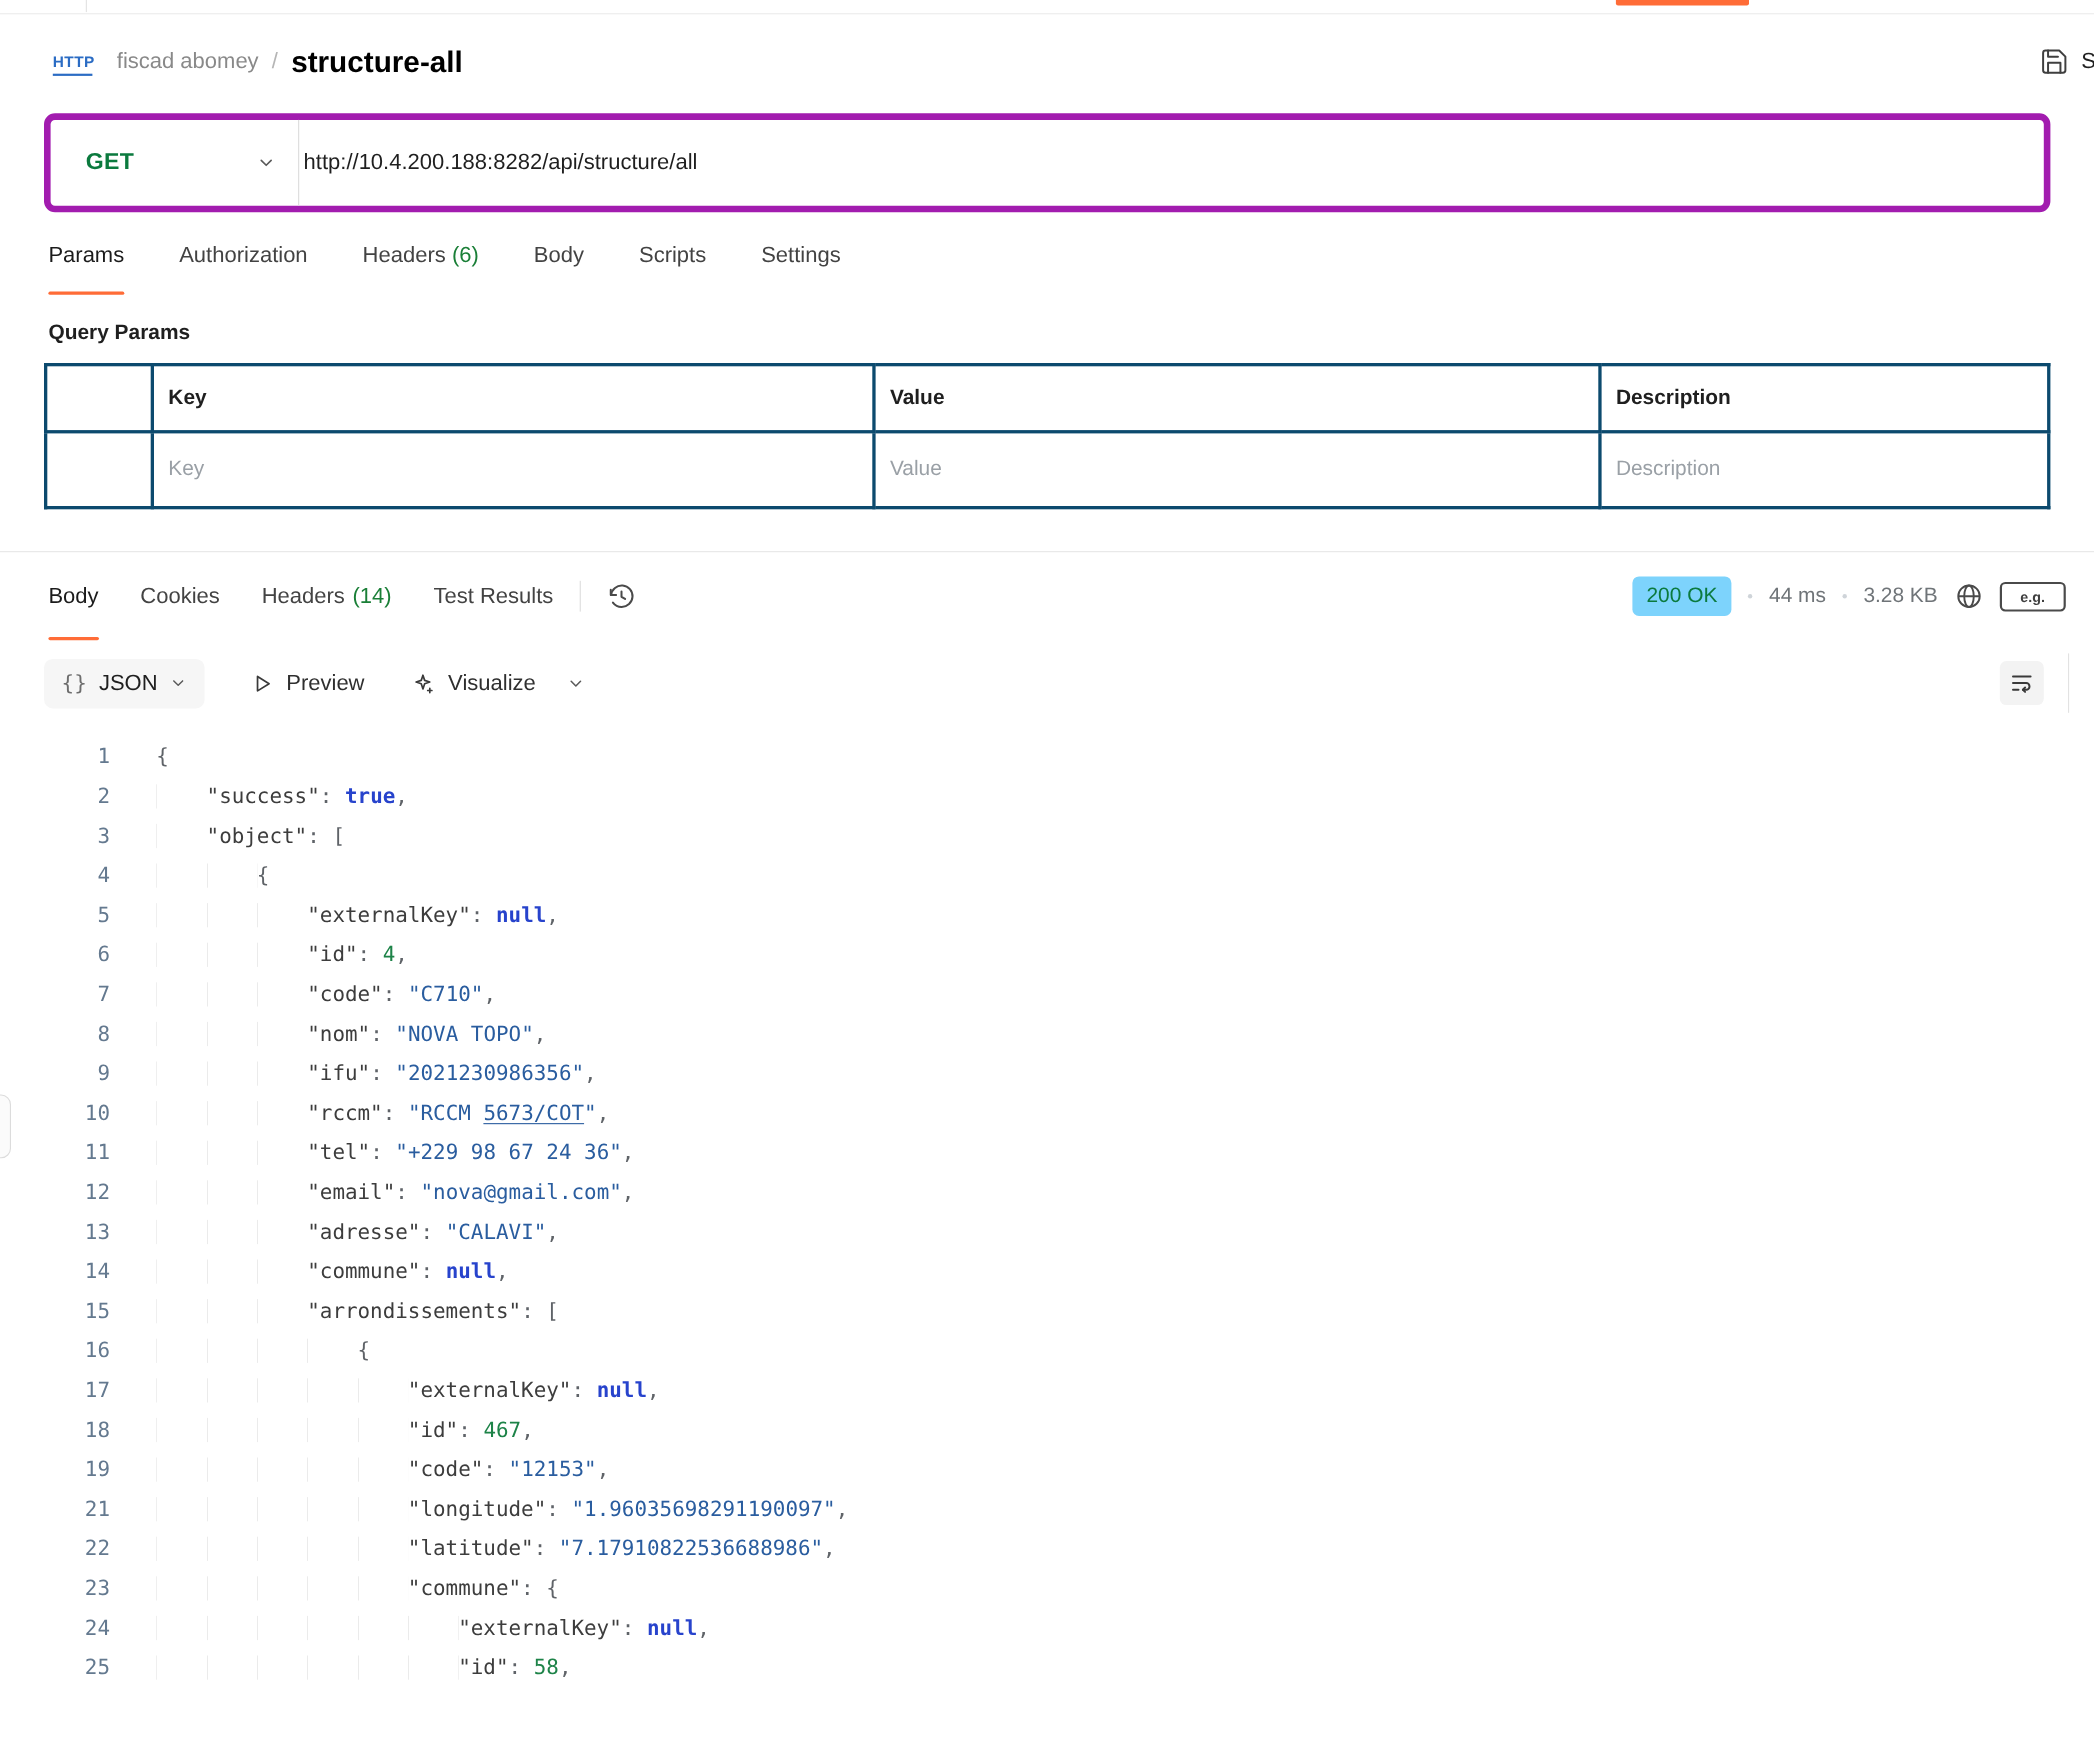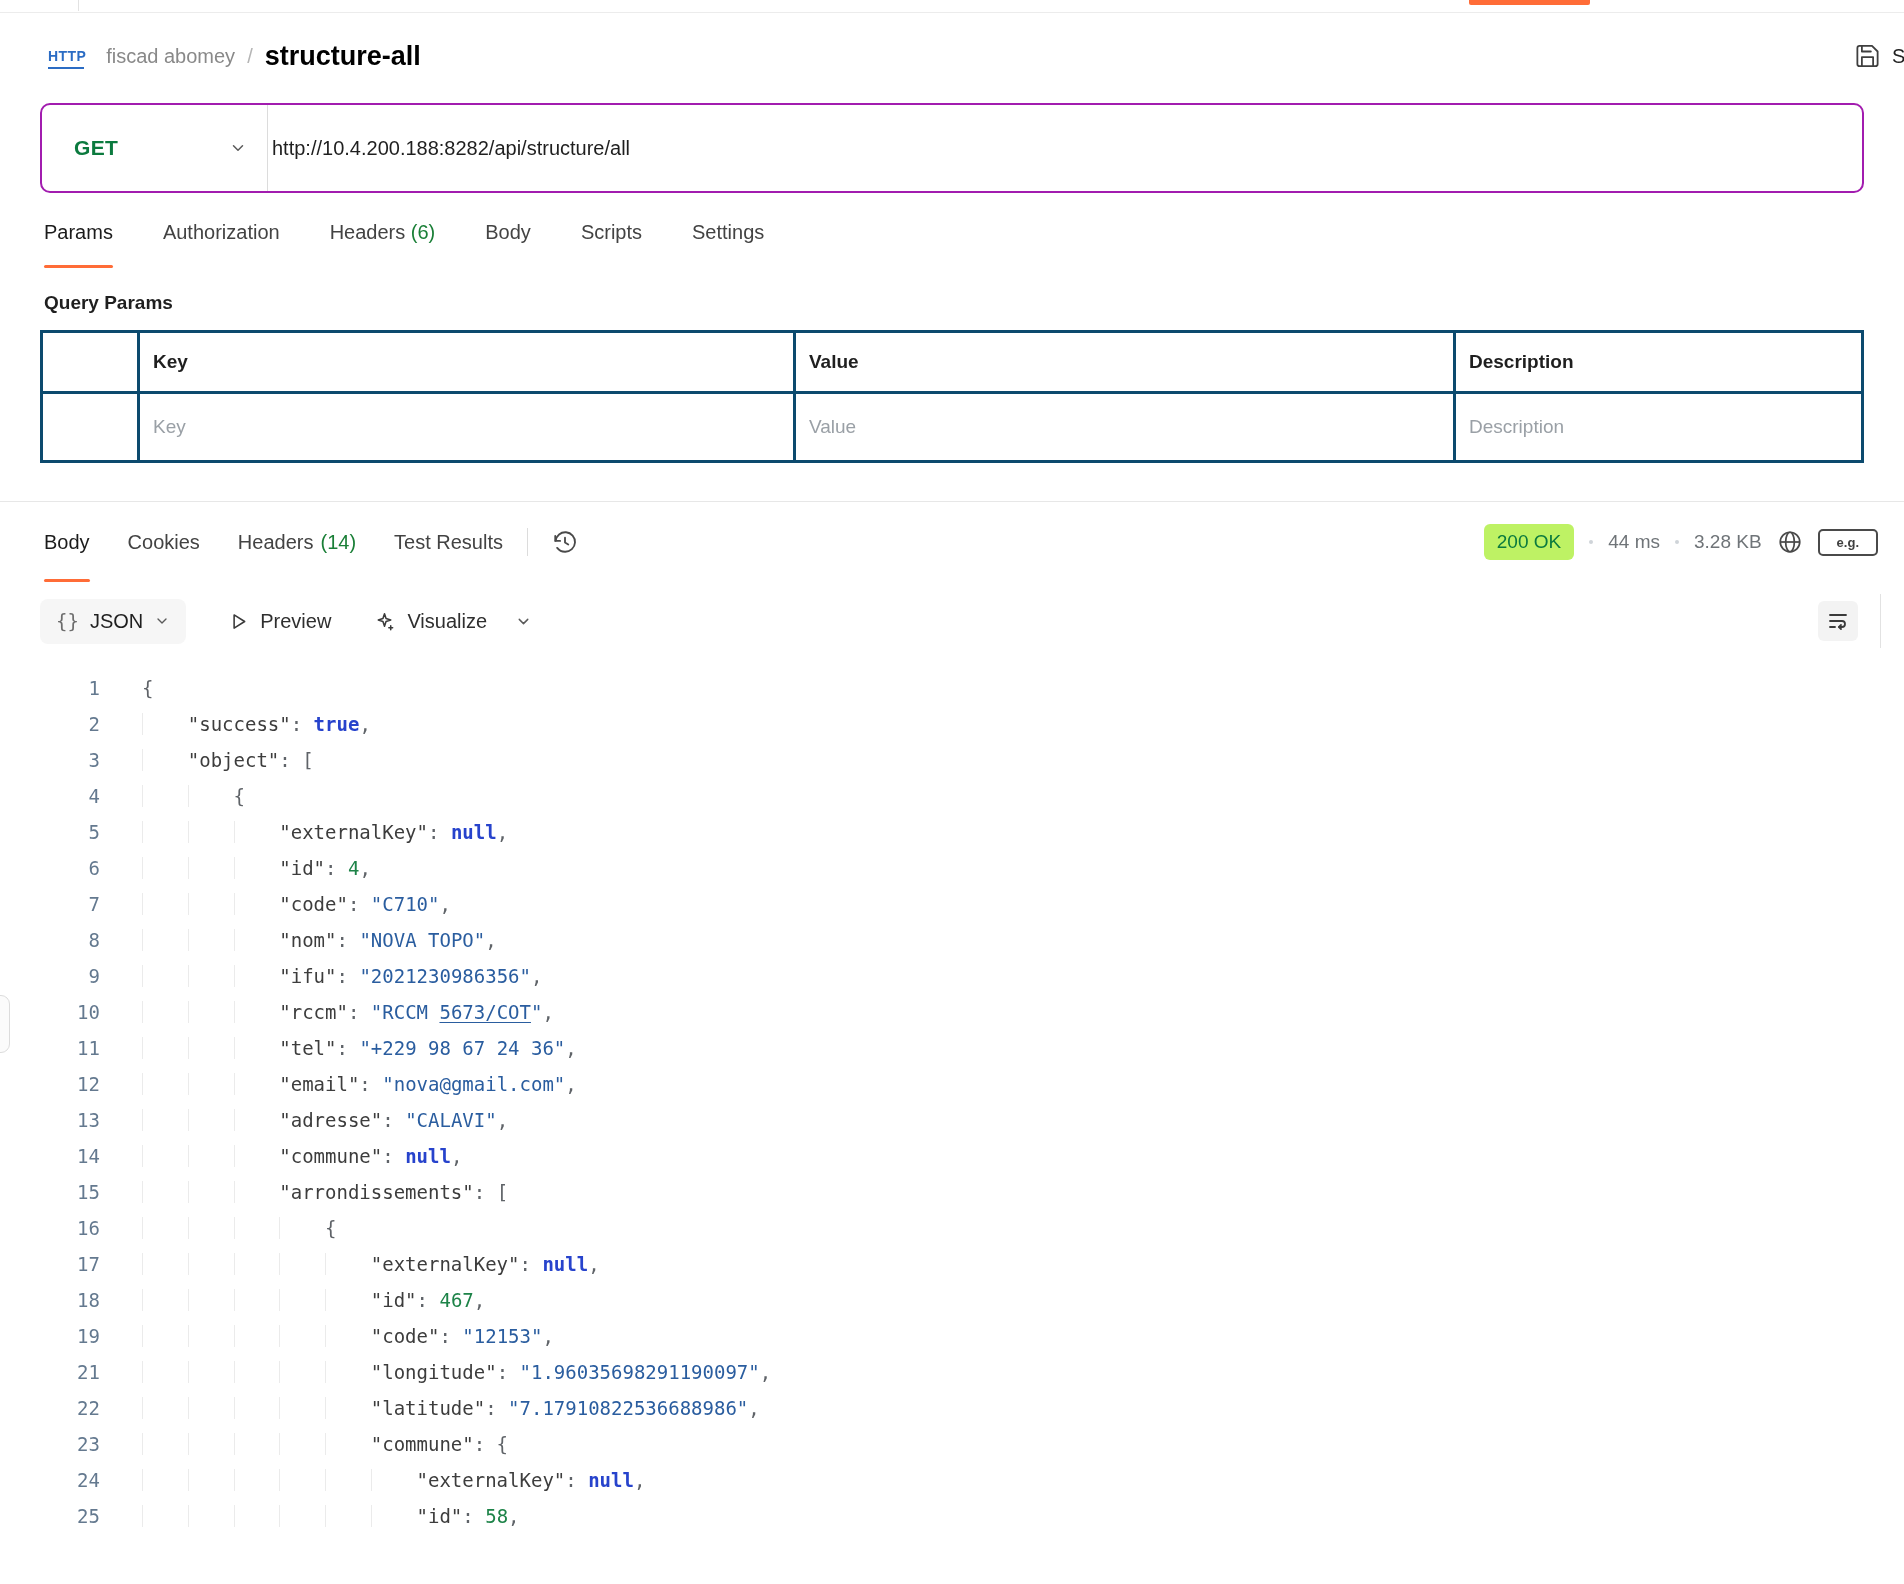--- a/index.html
+++ b/index.html
@@ -15,21 +15,21 @@
   
   .crumb-row { display:flex; align-items:center; height:86px; padding-left:48px; position:relative; }
   .http-badge { font-size:14px; font-weight:700; color:#2b6cc4; margin-right:20px; position:relative; letter-spacing:.4px; }
   .http-badge::after { content:""; position:absolute; left:0; right:2px; bottom:-5px; height:2px; background:#2b6cc4; }
   .crumb-parent { font-size:20px; color:#898989; }
   .crumb-sep { margin:0 12px; color:#b5b5b5; font-size:20px; }
   .crumb-name { font-size:27px; font-weight:700; color:#000000; }
   .save-group { position:absolute; left:1854px; top:50%; transform:translateY(-50%); display:flex; align-items:center; gap:11px; white-space:nowrap; }
   .save-label { font-size:20px; color:#1f1f1f; }
   
-  .url-bar { margin:4px 40px 0; height:90px; border:2px solid #a21caf; border-radius:10px; display:flex; align-items:center; box-sizing:border-box; }
+  .url-bar { margin:4px 40px 0; height:90px; border:6px solid #a21caf; border-radius:10px; display:flex; align-items:center; box-sizing:border-box; }
   .method { width:226px; height:100%; display:flex; align-items:center; justify-content:space-between; padding:0 20px 0 32px; box-sizing:border-box; border-right:1px solid #dcdcdc; cursor:pointer; }
   .method-label { font-size:21px; font-weight:700; color:#0b7a3e; letter-spacing:.3px; }
   .url-text { margin-left:4px; font-size:20px; color:#1f1f1f; }
   
   .req-tabs { display:flex; gap:50px; margin:28px 0 0 44px; }
   .tab { font-size:20px; color:#434343; position:relative; padding-bottom:24px; cursor:pointer; }
   .tab.active { color:#1b1b1b; }
   .tab.active::after { content:""; position:absolute; left:0; right:0; bottom:0; height:3px; background:#ff6c37; border-radius:2px; }
   .count { color:#1a7f37; }
   .qp-label { margin:24px 0 0 44px; font-size:19px; font-weight:700; color:#1f1f1f; }
@@ -42,21 +42,21 @@
   .resp-section { margin-top:38px; border-top:1px solid #e7e7e7; }
   .resp-tabs-row { display:flex; align-items:center; height:80px; padding:0 26px 0 44px; }
   .resp-tabs { display:flex; gap:38px; align-items:stretch; height:100%; }
   .rtab { display:flex; align-items:center; font-size:20px; color:#434343; position:relative; cursor:pointer; }
   .rtab .lbl-wrap { display:flex; gap:7px; }
   .rtab.active { color:#1b1b1b; }
   .rtab.active::after { content:""; position:absolute; left:0; right:0; bottom:0; height:3px; background:#ff6c37; border-radius:2px; }
   .vert-div { width:1px; height:28px; background:#dcdcdc; margin:0 24px; align-self:center; }
   .icon-btn { display:flex; align-items:center; justify-content:center; cursor:pointer; background:none; border:none; padding:0; }
   .resp-meta { margin-left:auto; display:flex; align-items:center; gap:15px; }
-  .status-pill { background:#bef264; color:#0b7a3e; font-size:19px; padding:7px 13px; border-radius:6px; }
+  .status-pill { background:#7dd3fc; color:#0b7a3e; font-size:19px; padding:7px 13px; border-radius:6px; }
   .meta-dot { width:4px; height:4px; border-radius:50%; background:#cfd4d9; }
   .meta-text { font-size:19px; color:#6f7478; }
   .eg-box { border:2px solid #4a4a4a; border-radius:5px; font-size:13px; color:#3f3f3f; padding:4px 17px; font-weight:700; cursor:pointer; }
   
   .viewer-bar { display:flex; align-items:center; height:78px; padding-left:40px; position:relative; }
   .fmt-btn { display:flex; align-items:center; gap:11px; background:#f6f6f6; border-radius:8px; padding:11px 16px; cursor:pointer; }
   .braces { color:#6d6d6d; font-size:19px; font-family:"DejaVu Sans Mono", monospace; }
   .fmt-label { font-size:20px; color:#1f1f1f; }
   .tool-btn { display:flex; align-items:center; gap:11px; margin-left:42px; font-size:20px; color:#2f2f2f; cursor:pointer; }
   .mini-chevron { margin-left:28px; cursor:pointer; display:flex; align-items:center; }

